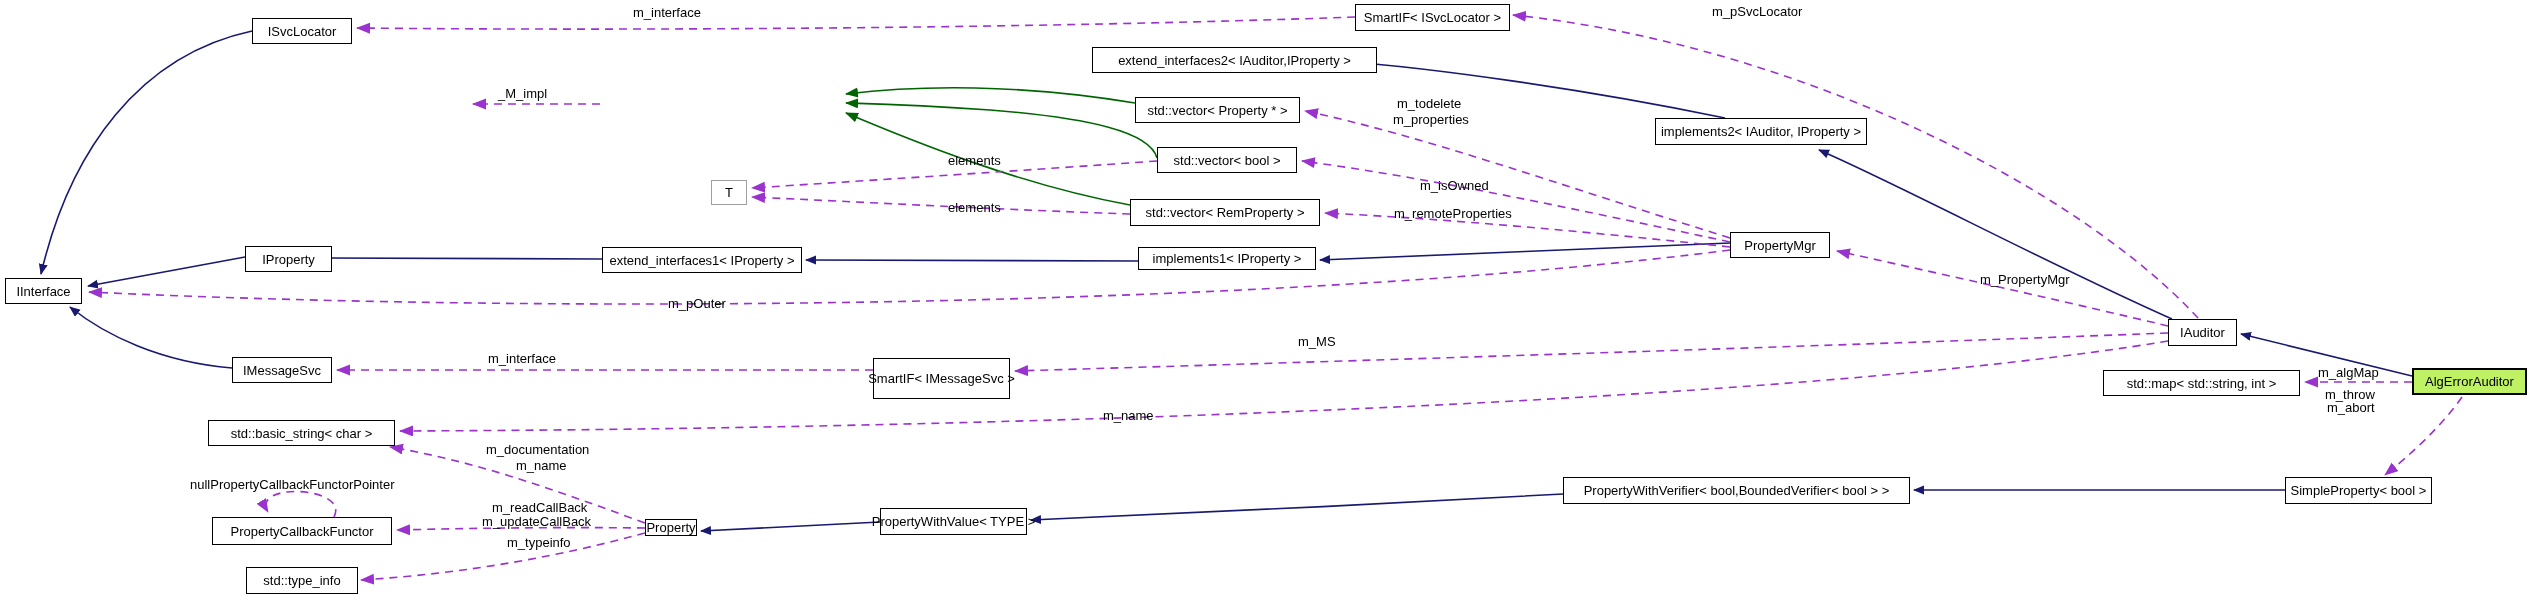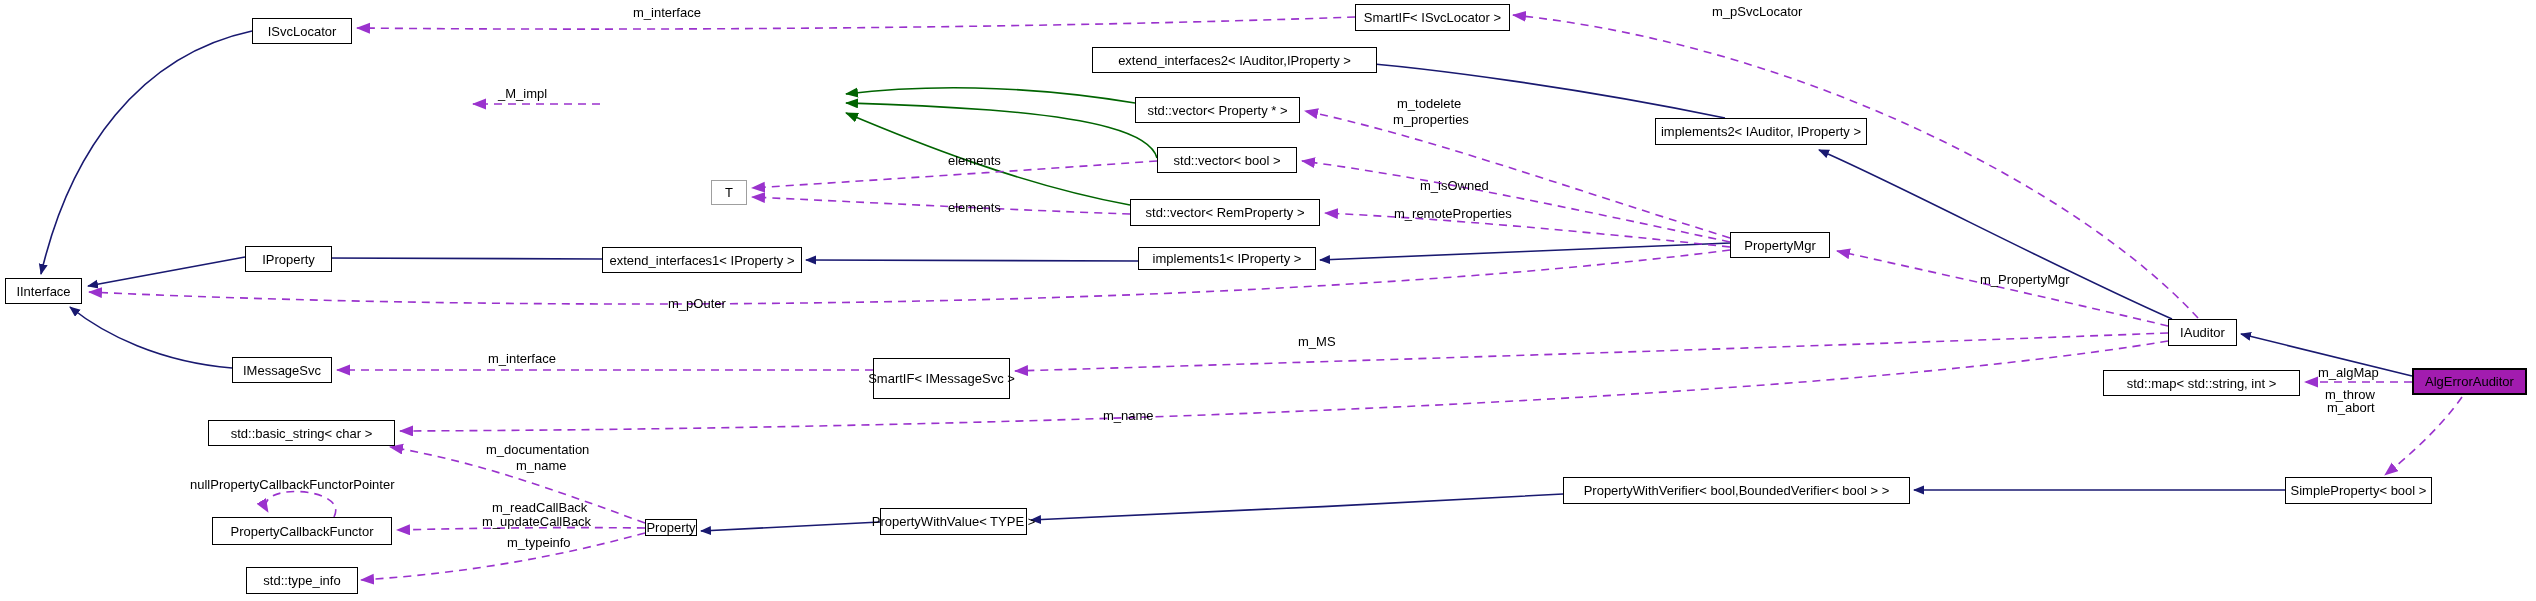--- a/index.html
+++ b/index.html
@@ -3,21 +3,21 @@
 <meta charset="utf-8">
 <style>
   html,body{margin:0;padding:0;background:#fff;}
   #canvas{position:relative;width:2536px;height:601px;background:#ffffff;
           font-family:"Liberation Sans", sans-serif;overflow:hidden;}
   #edges{position:absolute;left:0;top:0;width:2536px;height:601px;}
   .node{position:absolute;background:#ffffff;border:1.5px solid #000000;
         display:flex;align-items:center;justify-content:center;
         font-size:13px;color:#000;white-space:nowrap;box-sizing:border-box;
         padding:0 3px;cursor:pointer;z-index:2;}
-  .node-gray{background:#a21caf;border-width:2px;}
+  .node-gray{background:#bef264;border-width:2px;}
   .node-template{border:1.2px solid #9f9f9f;}
   .elabel{position:absolute;font-size:13px;color:#000;white-space:nowrap;z-index:3;}
 </style>
 </head>
 <body>
 
 <div id="canvas">
 
   <svg id="edges" width="2536" height="601" viewBox="0 0 2536 601">
     <defs>

